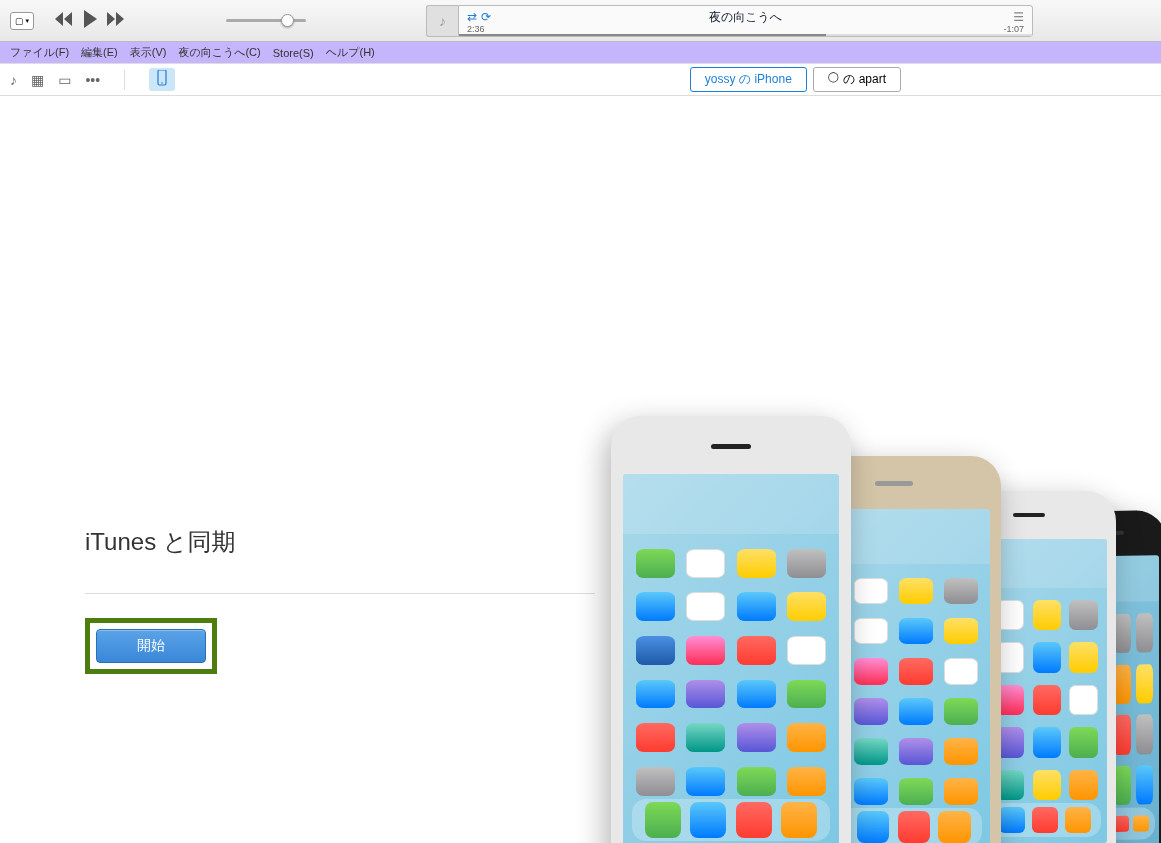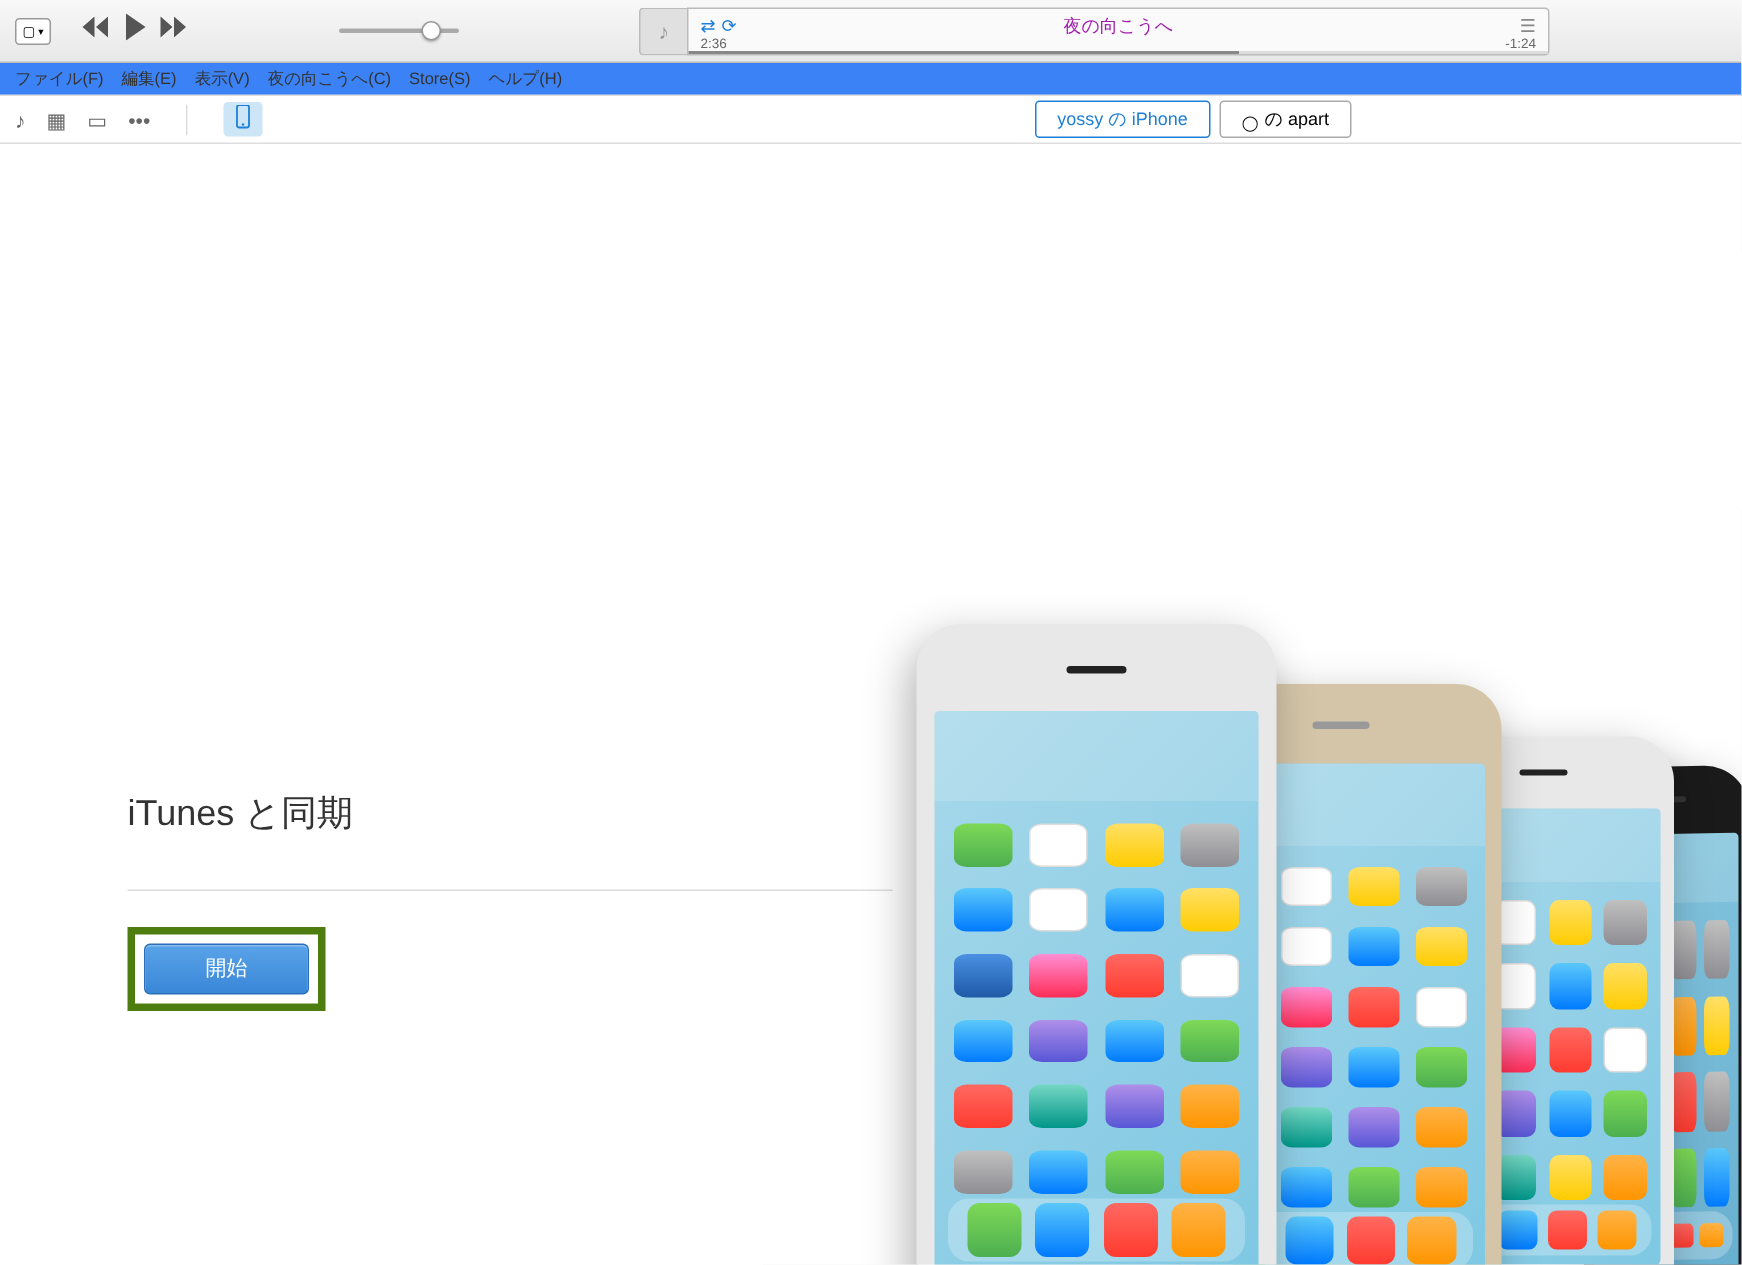--- a/index.html
+++ b/index.html
@@ -12,39 +12,39 @@
 .tbtn { cursor: pointer; color: #444; }
 .vol-track { width: 80px; height: 3px; background: #aaa; border-radius: 2px; margin-left: 100px; position: relative; }
 .vol-knob { position: absolute; right: 12px; top: -5px; width: 13px; height: 13px; background: #fff; border: 1px solid #999; border-radius: 50%; box-shadow: 0 1px 2px rgba(0,0,0,.3); }
 
 .now-playing-wrap { display: flex; align-items: stretch; margin-left: 120px; height: 32px; }
 .np-icon { width: 32px; background: #e0e0e0; border: 1px solid #bbb; border-radius: 3px 0 0 3px; display: flex; align-items: center; justify-content: center; color: #999; font-size: 14px; border-right: none; }
 .np-box { width: 575px; background: #fafafa; border: 1px solid #bbb; border-radius: 0 3px 3px 0; position: relative; padding: 3px 10px 0; }
 .np-icons-left { position: absolute; left: 8px; top: 4px; display: flex; gap: 4px; }
 .np-shuffle { color: #1e7fd6; font-size: 12px; }
 .np-repeat { color: #1e7fd6; font-size: 12px; }
-.np-title { text-align: center; font-size: 12px; color: #a21caf; }
+.np-title { text-align: center; font-size: 12px; color: #0f172a; }
 .np-artist { text-align: center; font-size: 10px; color: #666; }
 .np-time-l { position: absolute; left: 8px; bottom: 2px; font-size: 9px; color: #666; }
 .np-time-r { position: absolute; right: 8px; bottom: 2px; font-size: 9px; color: #666; }
 .np-progress { position: absolute; bottom: 0; left: 0; right: 0; height: 2px; background: #ddd; }
 .np-progress-fill { width: 64%; height: 100%; background: #888; }
 .np-list-icon { position: absolute; right: 8px; top: 4px; color: #888; font-size: 12px; cursor: pointer; }
 
-.menu-bar { height: 22px; background: #3b82f6; border-bottom: 1px solid #ddd; display: flex; align-items: center; padding: 0 10px; gap: 12px; font-size: 11px; color: #333; }
+.menu-bar { height: 22px; background: #c4b5fd; border-bottom: 1px solid #ddd; display: flex; align-items: center; padding: 0 10px; gap: 12px; font-size: 11px; color: #333; }
 .menu-item { cursor: pointer; }
 
 .tab-bar { height: 32px; background: #fff; border-bottom: 1px solid #ddd; display: flex; align-items: center; padding: 0 10px; }
 .tab-icons { display: flex; gap: 14px; align-items: center; color: #666; }
 .tab-ico { cursor: pointer; font-size: 14px; }
 .tab-divider { width: 1px; height: 20px; background: #ddd; margin: 0 10px; }
 .phone-tab { background: #cce5f7; border-radius: 3px; padding: 2px 8px; color: #1e7fd6; cursor: pointer; font-size: 13px; }
 
 .device-pills { margin-left: auto; display: flex; gap: 6px; margin-right: 250px; }
-.pill { border: 1px solid #aaa; border-radius: 3px; padding: 3px 14px; font-size: 12px; cursor: pointer; display: flex; align-items: flex-end; gap: 4px; background: #fff; }
+.pill { border: 1px solid #aaa; border-radius: 3px; padding: 3px 14px; font-size: 12px; cursor: pointer; display: flex; align-items: flex-start; gap: 4px; background: #fff; }
 .pill.active { color: #1e7fd6; border-color: #1e7fd6; }
 .pill .dev-ico { font-size: 10px; }
 
 .content { position: relative; height: 747px; background: #fff; }
 
 .sync-box { position: absolute; left: 85px; top: 430px; width: 510px; }
 .sync-title { font-size: 24px; color: #333; font-weight: 400; margin-bottom: 35px; }
 .sync-desc { font-size: 13px; color: #666; line-height: 1.6; }
 .divider-line { height: 1px; background: #ddd; margin: 28px 0 24px; }
 .start-highlight { border: 5px solid #4d7c0f; padding: 6px; display: inline-block; }
@@ -102,21 +102,21 @@
   <div class="now-playing-wrap">
     <div class="np-icon">♪</div>
     <div class="np-box">
       <div class="np-icons-left">
         <span class="np-shuffle">⇄</span>
         <span class="np-repeat">⟳</span>
       </div>
       <span class="np-list-icon">☰</span>
       <div class="np-title">夜の向こうへ</div>
       <div class="np-time-l">2:36</div>
-      <div class="np-time-r">-1:24</div>
+      <div class="np-time-r">-1:07</div>
       <div class="np-progress">
           <div class="np-progress-fill"></div>
         </div>
     </div>
   </div>
 </div>
 
 <div class="menu-bar">
   <span class="menu-item">ファイル(F)</span>
   <span class="menu-item">編集(E)</span>

